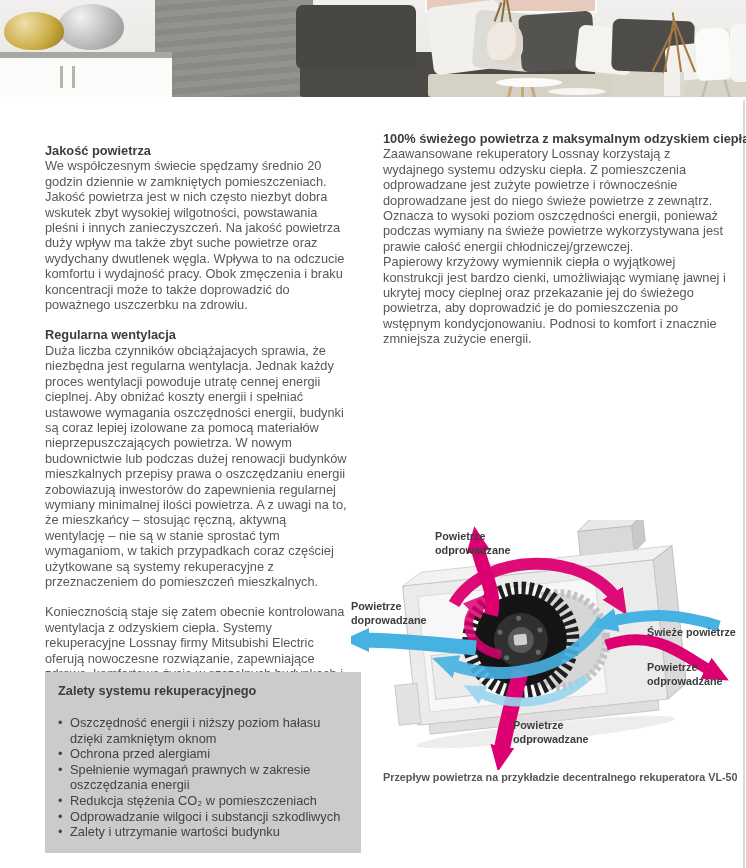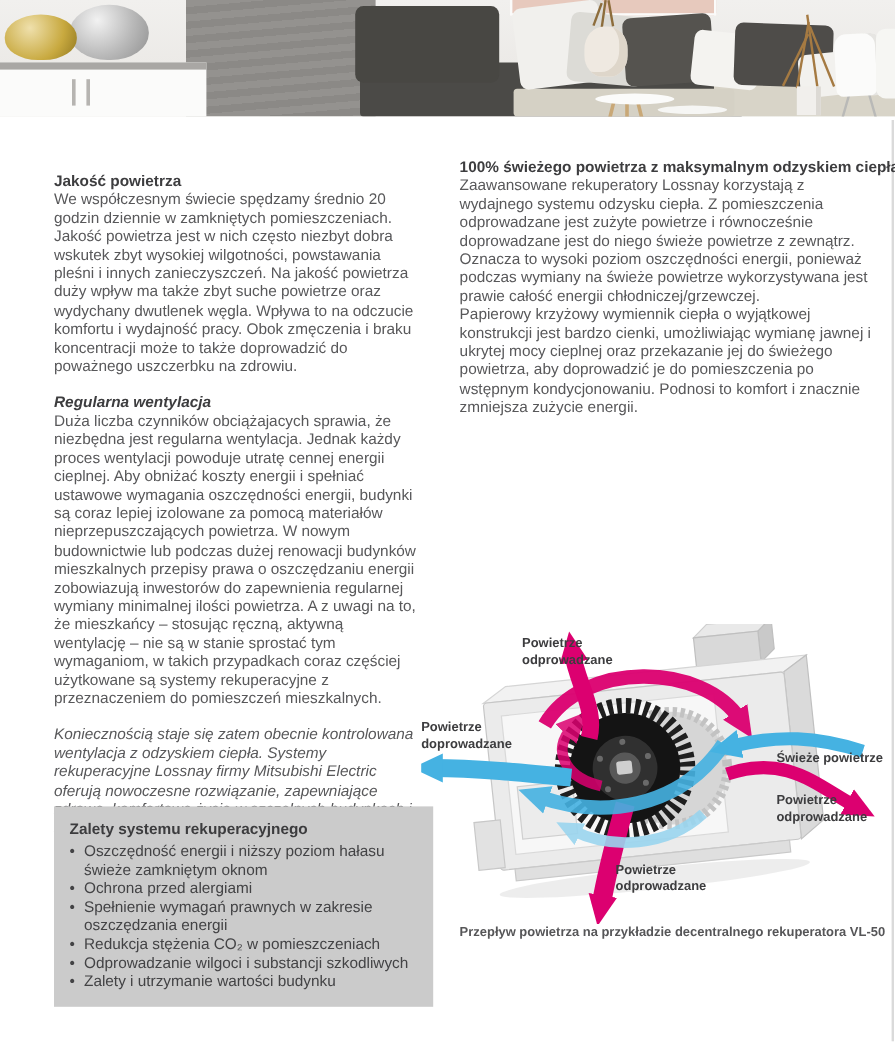--- a/index.html
+++ b/index.html
@@ -57,27 +57,27 @@
   .cl2{left:726px;transform:rotate(-16deg);}
 
   .page-edge{position:absolute;right:1px;top:100px;width:2px;height:768px;background:#dadada;}
 
   
   .col{position:absolute;top:131px;font-size:12.8px;line-height:15.4px;color:#58585a;}
   .col-left{left:45px;width:303px;margin-top:12px;}
   .col-right{left:383px;width:345px;}
   h3{margin:0;font-size:12.8px;line-height:15.4px;font-weight:bold;color:#3d3d3f;}
   .col p{margin:0;}
-  .gap{margin-top:15px !important;font-style:italic;}
+  .gap{margin-top:15px !important;}
   .nowrap{white-space:nowrap;}
 
   
   .benefits{position:absolute;left:45px;top:672px;width:316px;box-sizing:border-box;
     background:#cbcbcb;padding:11px 13px 13px;}
-  .benefits h4{margin:0 0 2px;font-size:12.8px;line-height:16px;font-weight:bold;color:#3c3c3e;}
+  .benefits h4{margin:0 0 16px;font-size:12.8px;line-height:16px;font-weight:bold;color:#3c3c3e;}
   .benefits ul{margin:0;padding:0;list-style:none;}
   .benefits li{position:relative;padding-left:12px;font-size:12.8px;line-height:15.6px;color:#434345;}
   .benefits li::before{content:"\2022";position:absolute;left:0;top:0;color:#434345;}
 
   
   .diagram{position:absolute;left:351px;top:520px;width:383px;height:250px;}
   .diagram svg{position:absolute;left:0;top:0;}
   .dlabel{position:absolute;font-size:10.8px;line-height:13.5px;font-weight:bold;color:#3c3c3e;width:98px;}
   .dl-top{left:84px;top:10px;}
   .dl-left{left:0px;top:80px;}
@@ -139,21 +139,21 @@
 
 <div class="col col-right">
   <h3 class="nowrap">100% świeżego powietrza z maksymalnym odzyskiem ciepła</h3>
   <p>Zaawansowane rekuperatory Lossnay korzystają z wydajnego systemu odzysku ciepła. Z pomieszczenia odprowadzane jest zużyte powietrze i równocześnie doprowadzane jest do niego świeże powietrze z zewnątrz. Oznacza to wysoki poziom oszczędności energii, ponieważ podczas wymiany na świeże powietrze wykorzystywana jest prawie całość energii chłodniczej/grzewczej.</p>
   <p>Papierowy krzyżowy wymiennik ciepła o wyjątkowej konstrukcji jest bardzo cienki, umożliwiając wymianę jawnej i ukrytej mocy cieplnej oraz przekazanie jej do świeżego powietrza, aby doprowadzić je do pomieszczenia po wstępnym kondycjonowaniu. Podnosi to komfort i znacznie zmniejsza zużycie energii.</p>
 </div>
 
 <div class="benefits">
   <h4>Zalety systemu rekuperacyjnego</h4>
   <ul>
-    <li>Oszczędność energii i niższy poziom hałasu świeże zamkniętym oknom</li>
+    <li>Oszczędność energii i niższy poziom hałasu dzięki zamkniętym oknom</li>
     <li>Ochrona przed alergiami</li>
     <li>Spełnienie wymagań prawnych w zakresie oszczędzania energii</li>
     <li>Redukcja stężenia CO₂ w pomieszczeniach</li>
     <li>Odprowadzanie wilgoci i substancji szkodliwych</li>
     <li>Zalety i utrzymanie wartości budynku</li>
   </ul>
 </div>
 
 <div class="diagram">
   <svg width="383" height="250" viewBox="0 0 383 250">

